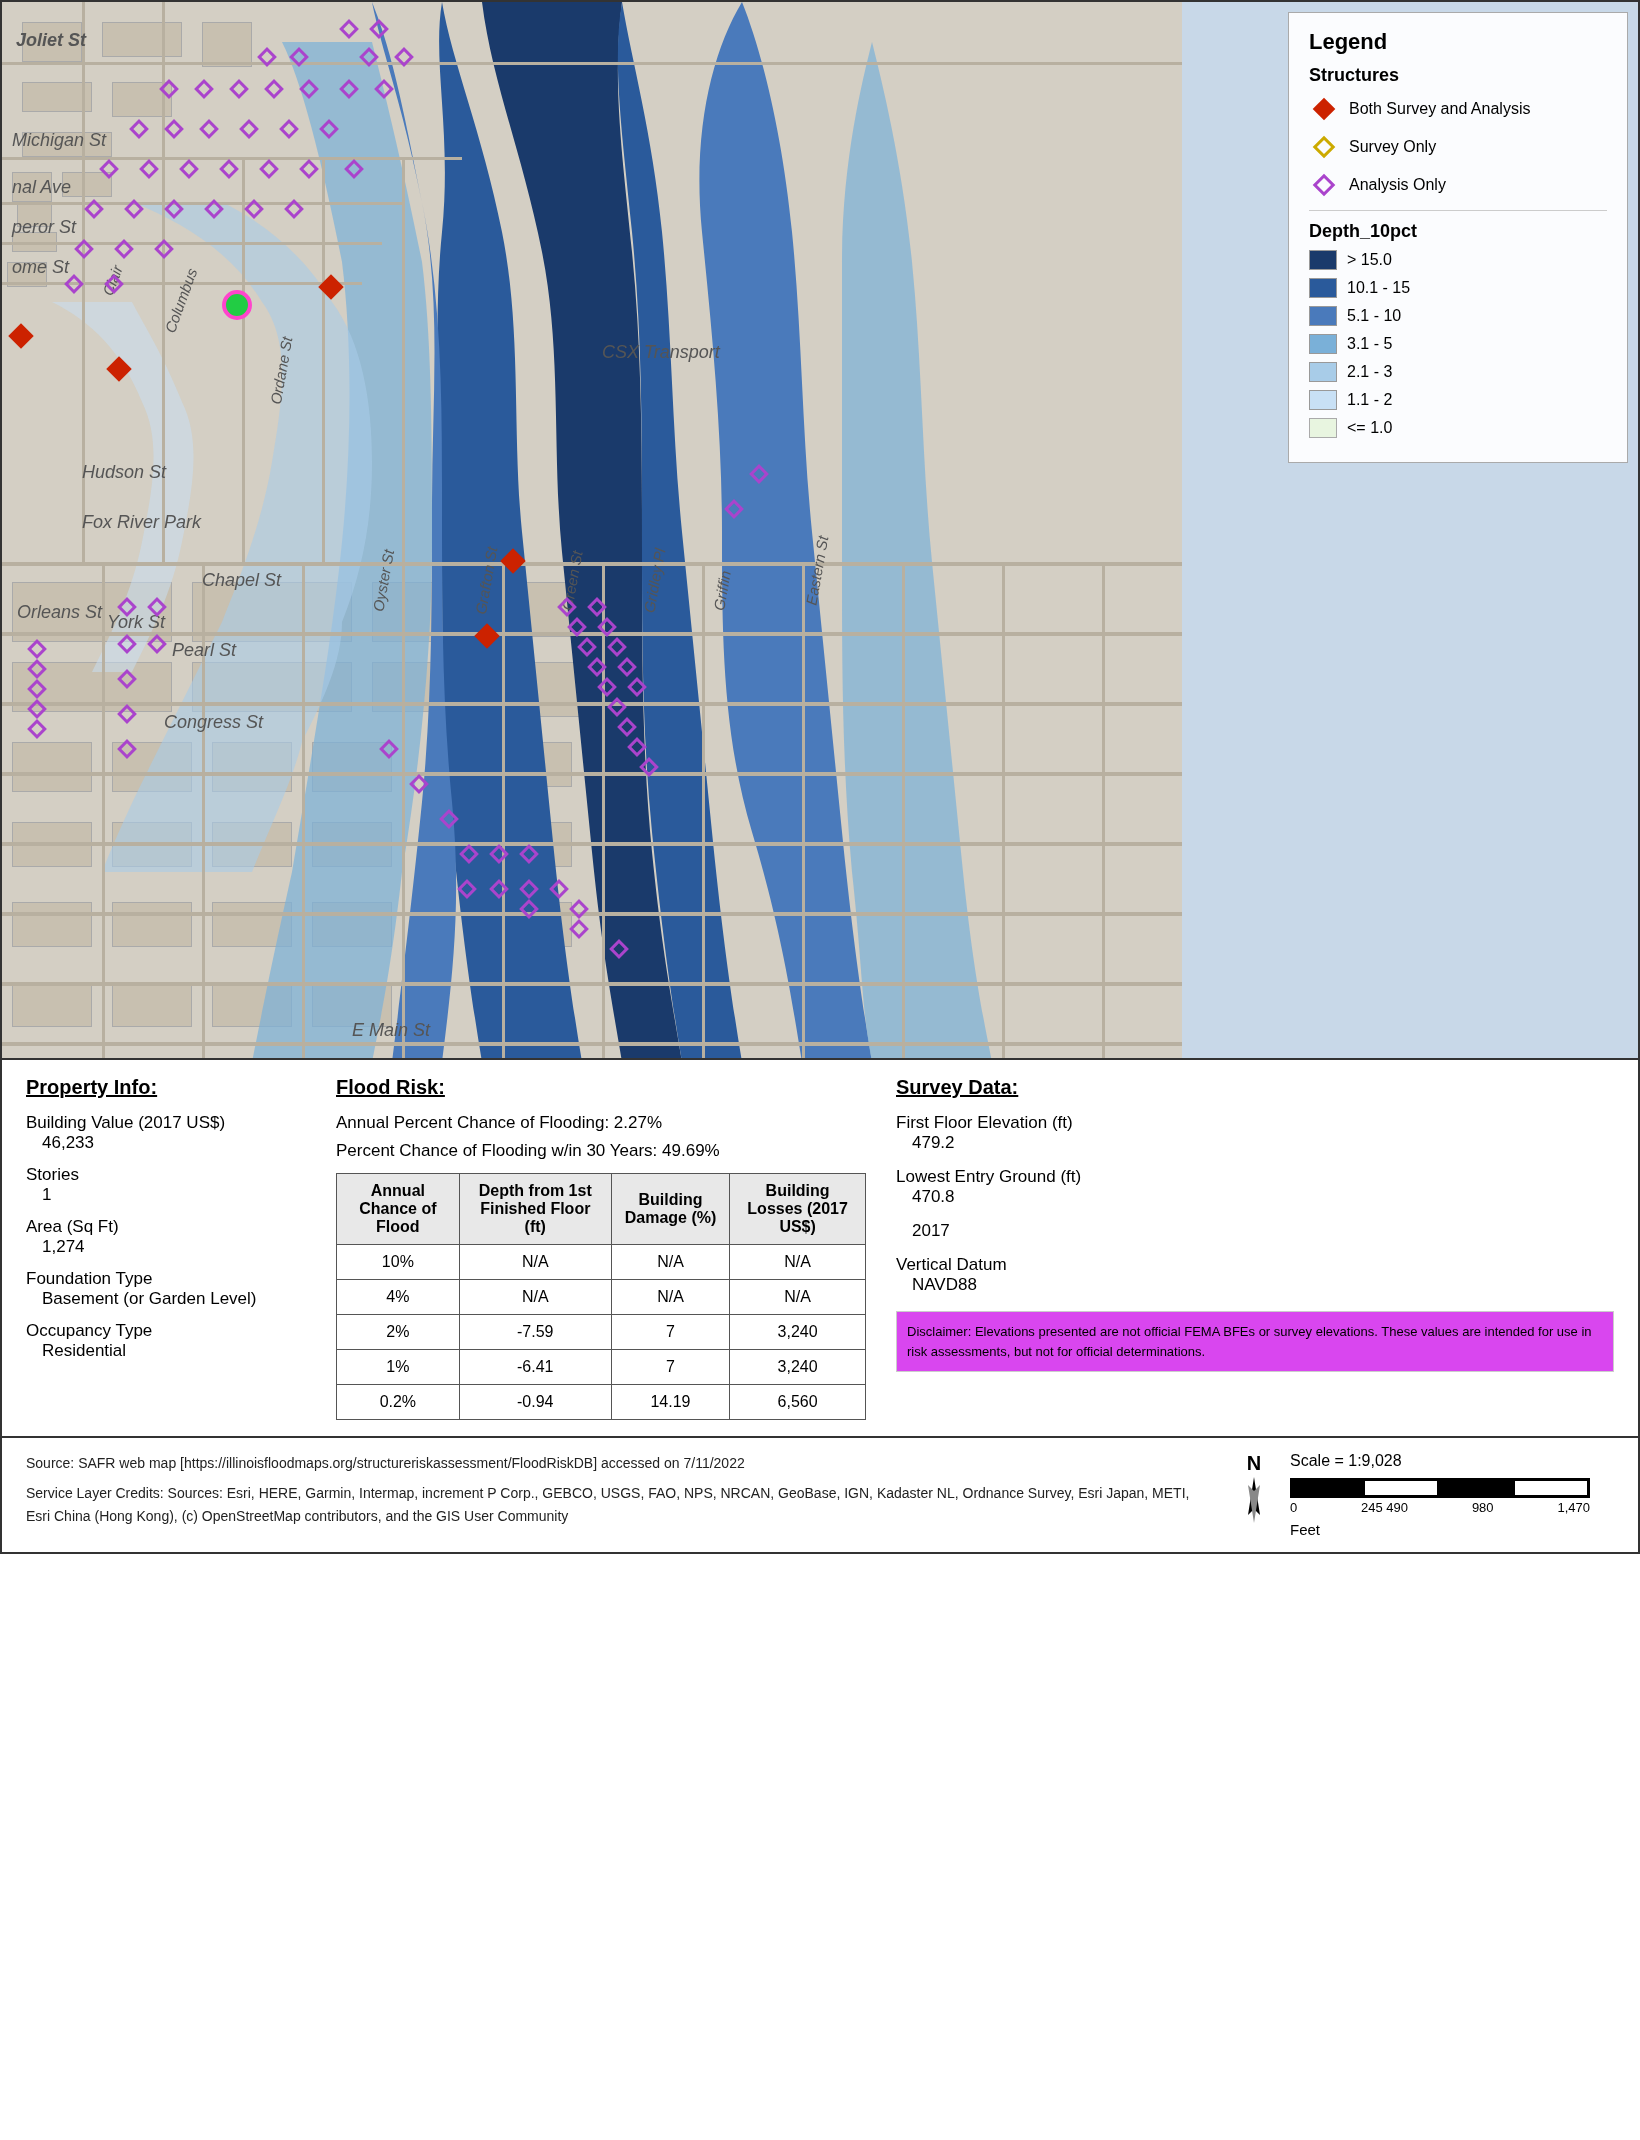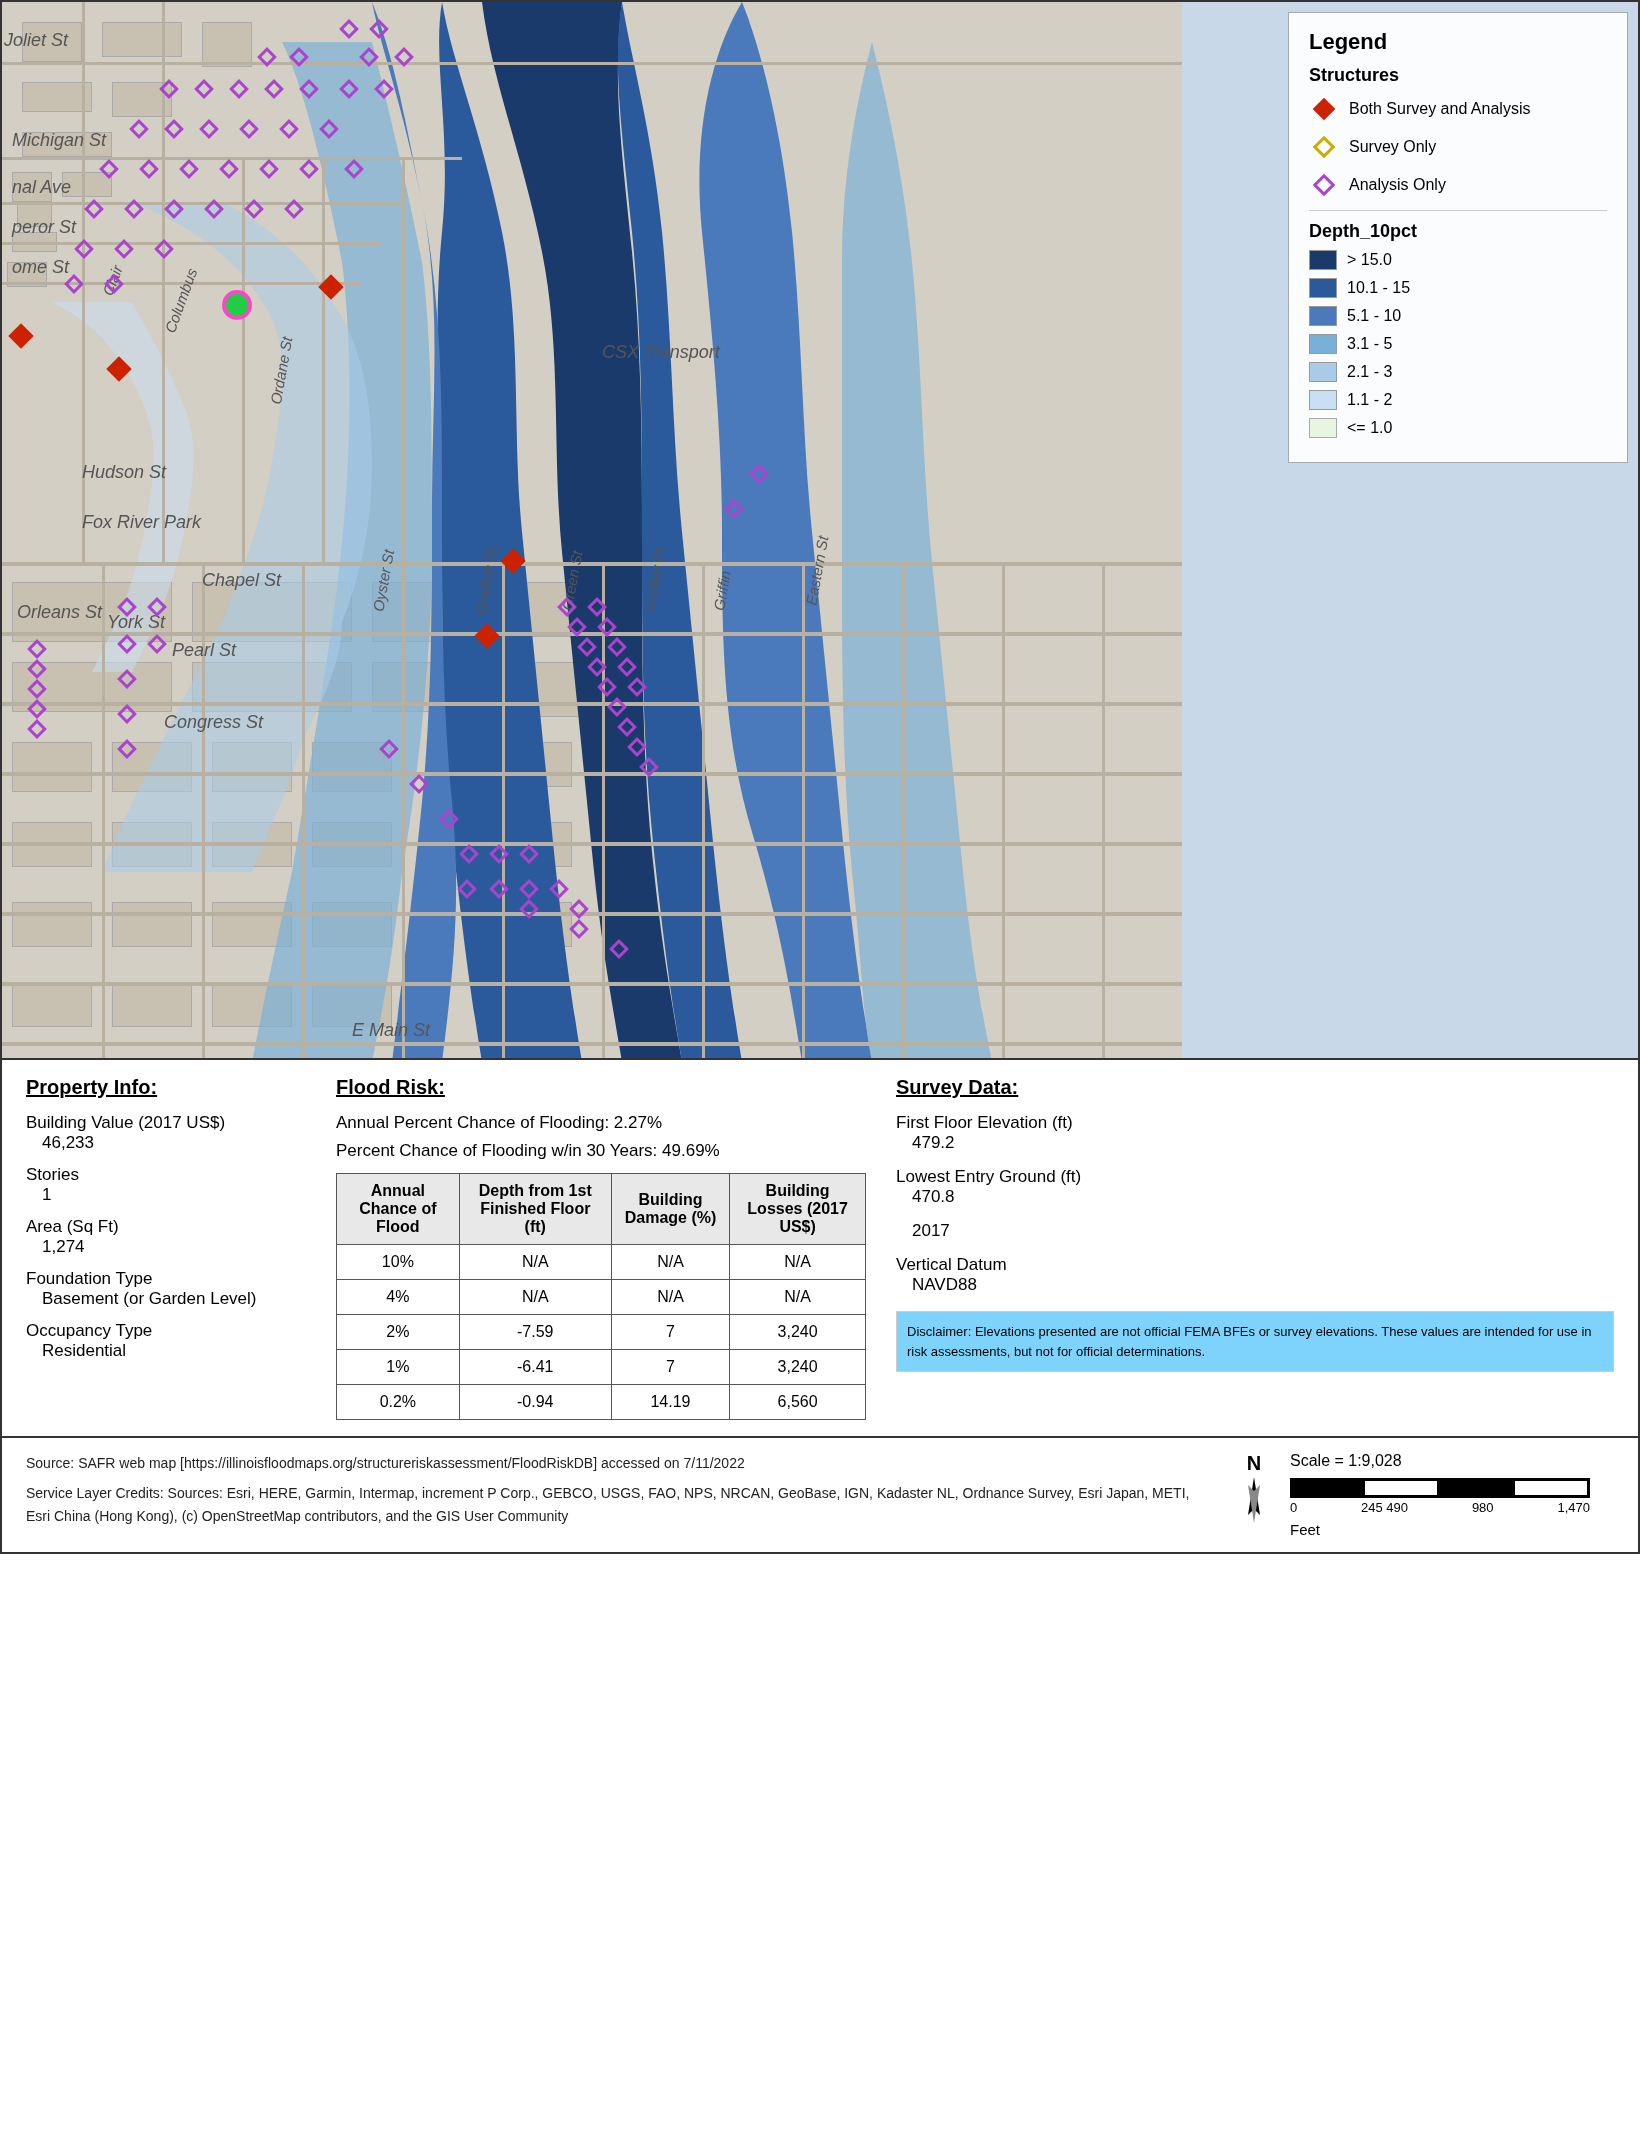--- a/index.html
+++ b/index.html
@@ -178,21 +178,21 @@
       font-size: 17px;
     }
     .survey-label {
       font-weight: normal;
     }
     .survey-value {
       margin-left: 16px;
     }
 
     .disclaimer-box {
-      background: #7dd3fc;
+      background: #d946ef;
       border: 1px solid #ccc;
       padding: 10px;
       font-size: 13px;
       margin-top: 16px;
       line-height: 1.5;
     }
 
     
     .footer-section {
       border: 2px solid #333;
@@ -310,21 +310,21 @@
     <div style="position:absolute;top:560px;left:900px;width:3px;height:500px;background:#b8b0a0;"></div>
     <div style="position:absolute;top:560px;left:1000px;width:3px;height:500px;background:#b8b0a0;"></div>
     <div style="position:absolute;top:560px;left:1100px;width:3px;height:500px;background:#b8b0a0;"></div>
 
     <div style="position:absolute;top:0;left:80px;width:3px;height:560px;background:#b8b0a0;"></div>
     <div style="position:absolute;top:0;left:160px;width:3px;height:560px;background:#b8b0a0;"></div>
     <div style="position:absolute;top:155px;left:240px;width:3px;height:405px;background:#b8b0a0;"></div>
     <div style="position:absolute;top:155px;left:320px;width:3px;height:405px;background:#b8b0a0;"></div>
     <div style="position:absolute;top:155px;left:400px;width:3px;height:405px;background:#b8b0a0;"></div>
 
-    <div class="street-label" style="top:28px;left:2px;">Joliet St</div>
+    <div class="street-label" style="top:28px;left:14px;font-weight:bold;">Joliet St</div>
     <div class="street-label" style="top:128px;left:10px;">Michigan St</div>
     <div class="street-label" style="top:175px;left:10px;">nal Ave</div>
     <div class="street-label" style="top:215px;left:10px;">peror St</div>
     <div class="street-label" style="top:255px;left:10px;">ome St</div>
     <div class="street-label" style="top:460px;left:80px;">Hudson St</div>
     <div class="street-label" style="top:510px;left:80px;">Fox River Park</div>
     <div class="street-label" style="top:568px;left:200px;">Chapel St</div>
     <div class="street-label" style="top:638px;left:170px;">Pearl St</div>
     <div class="street-label" style="top:710px;left:130px;margin-left:32px;">Congress St</div>
     <div class="street-label" style="top:1018px;left:350px;">E Main St</div>

